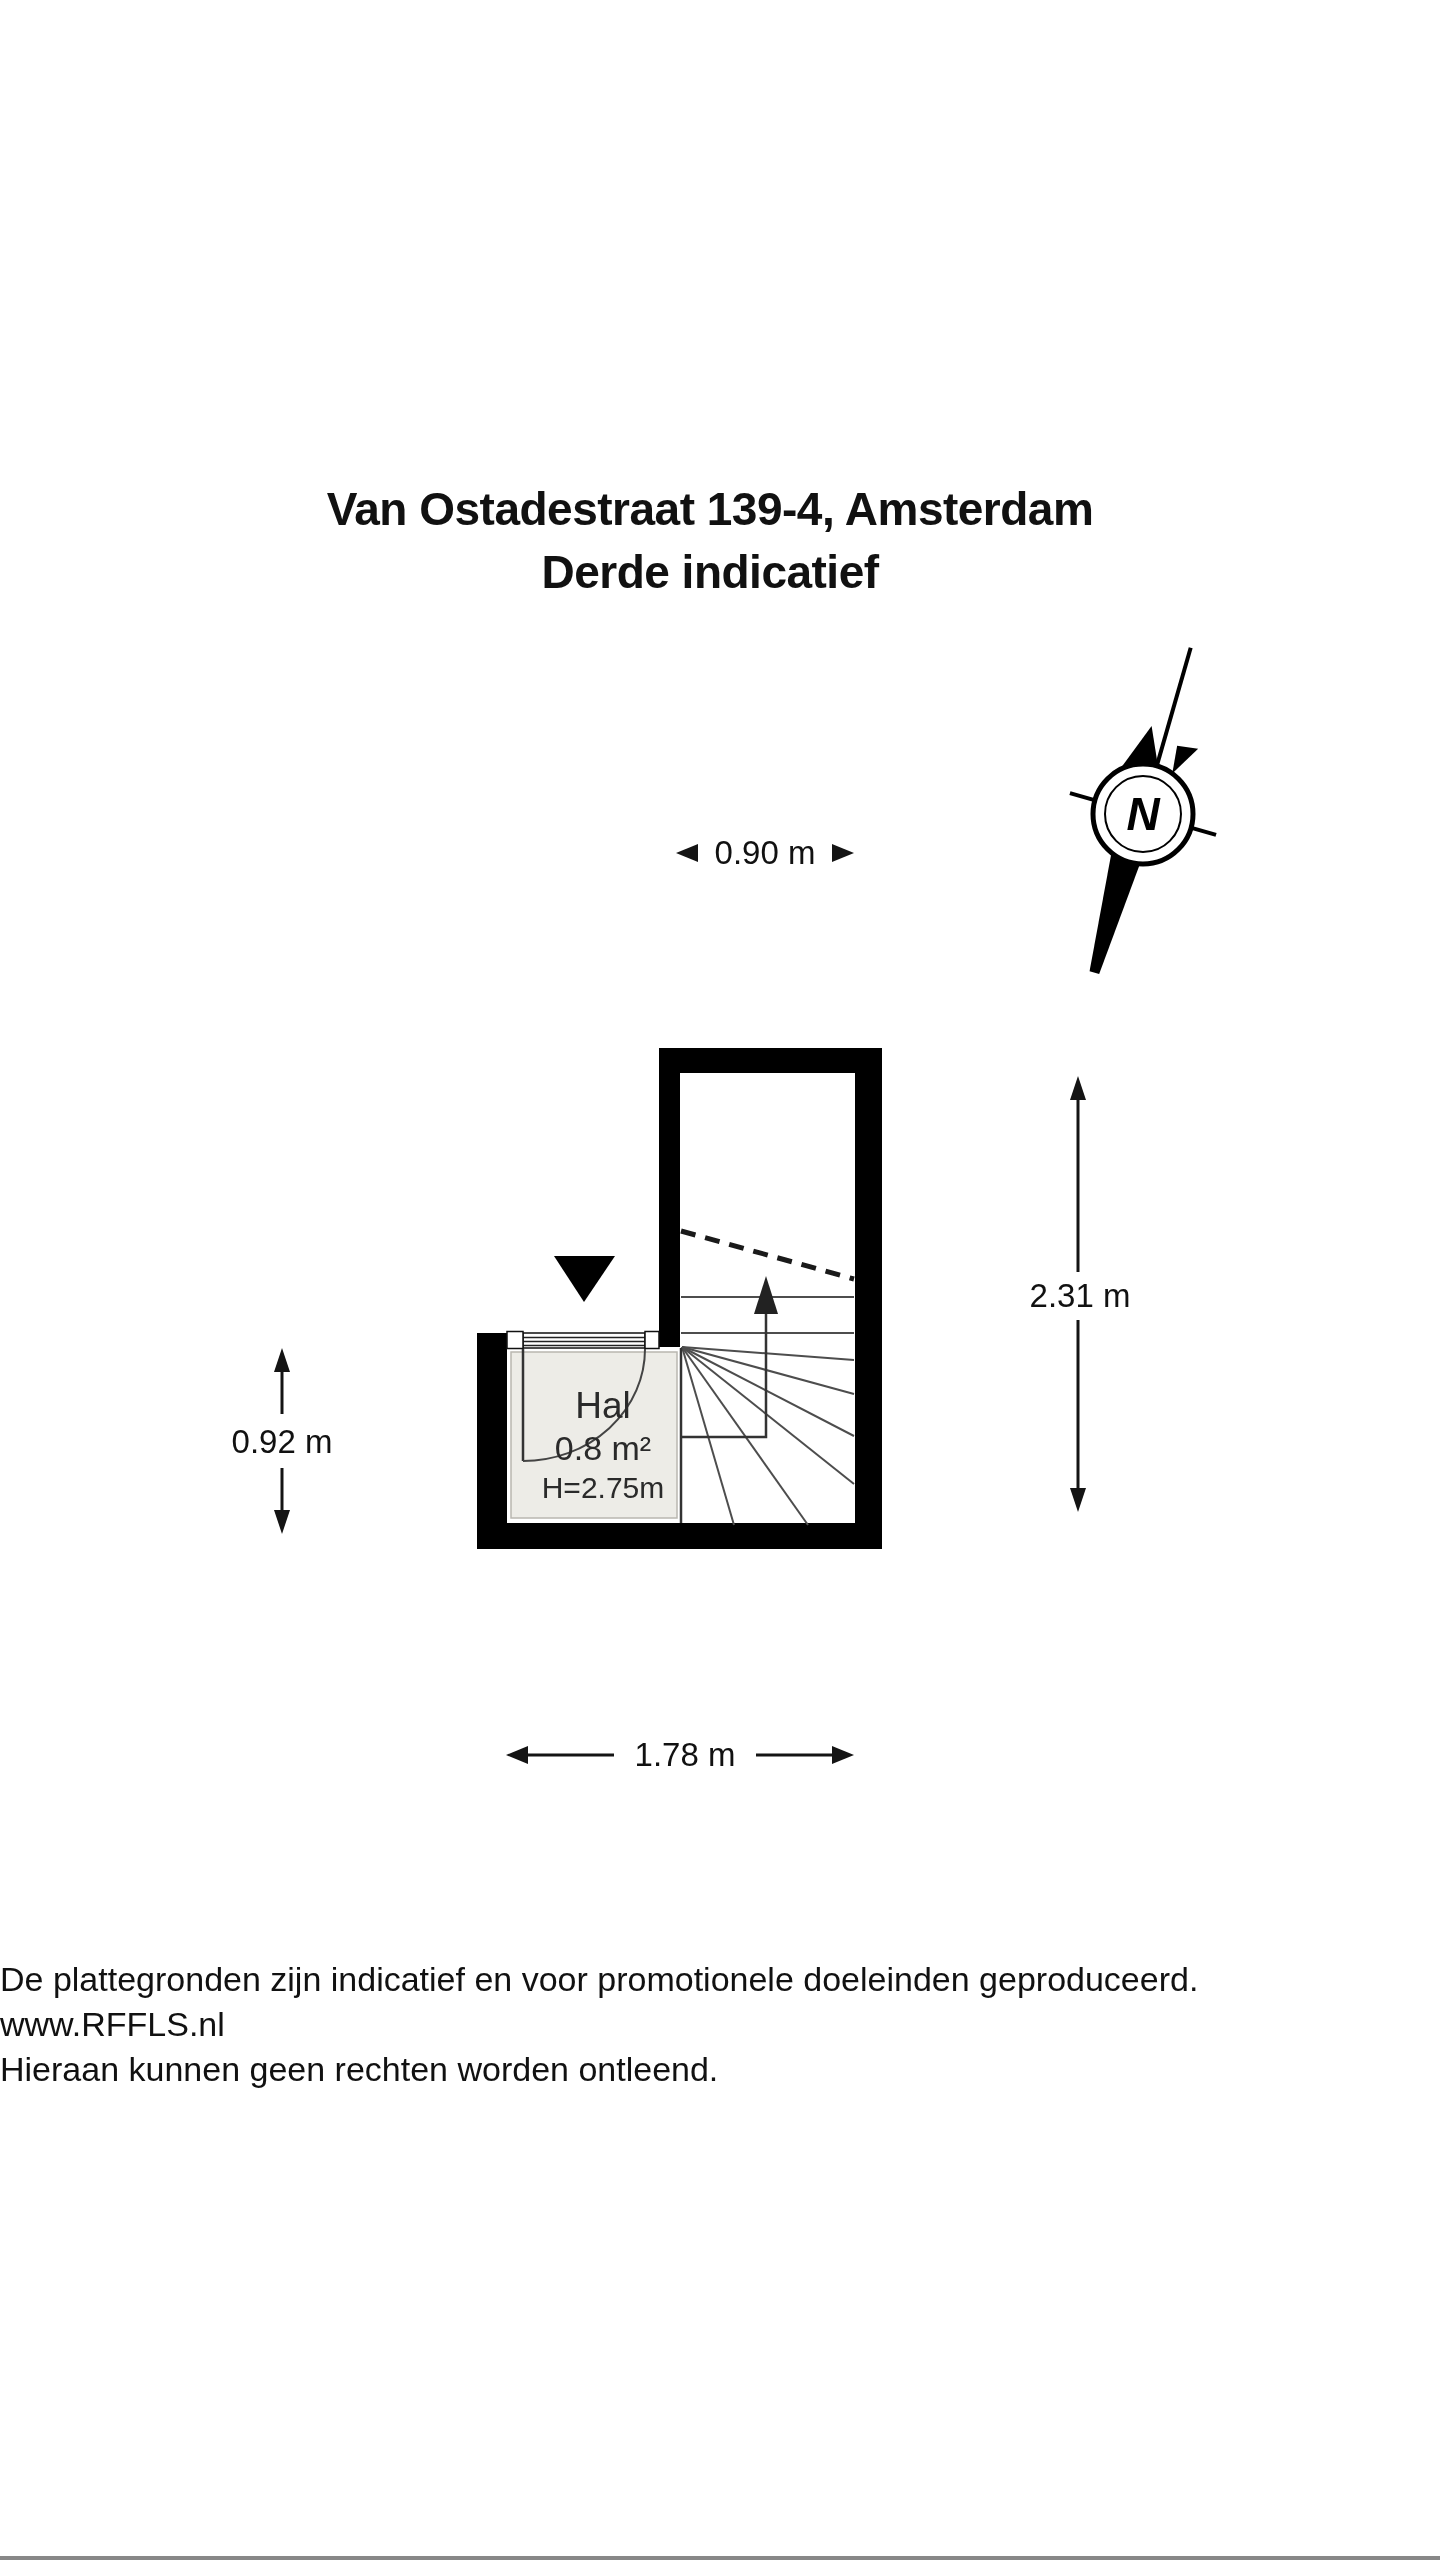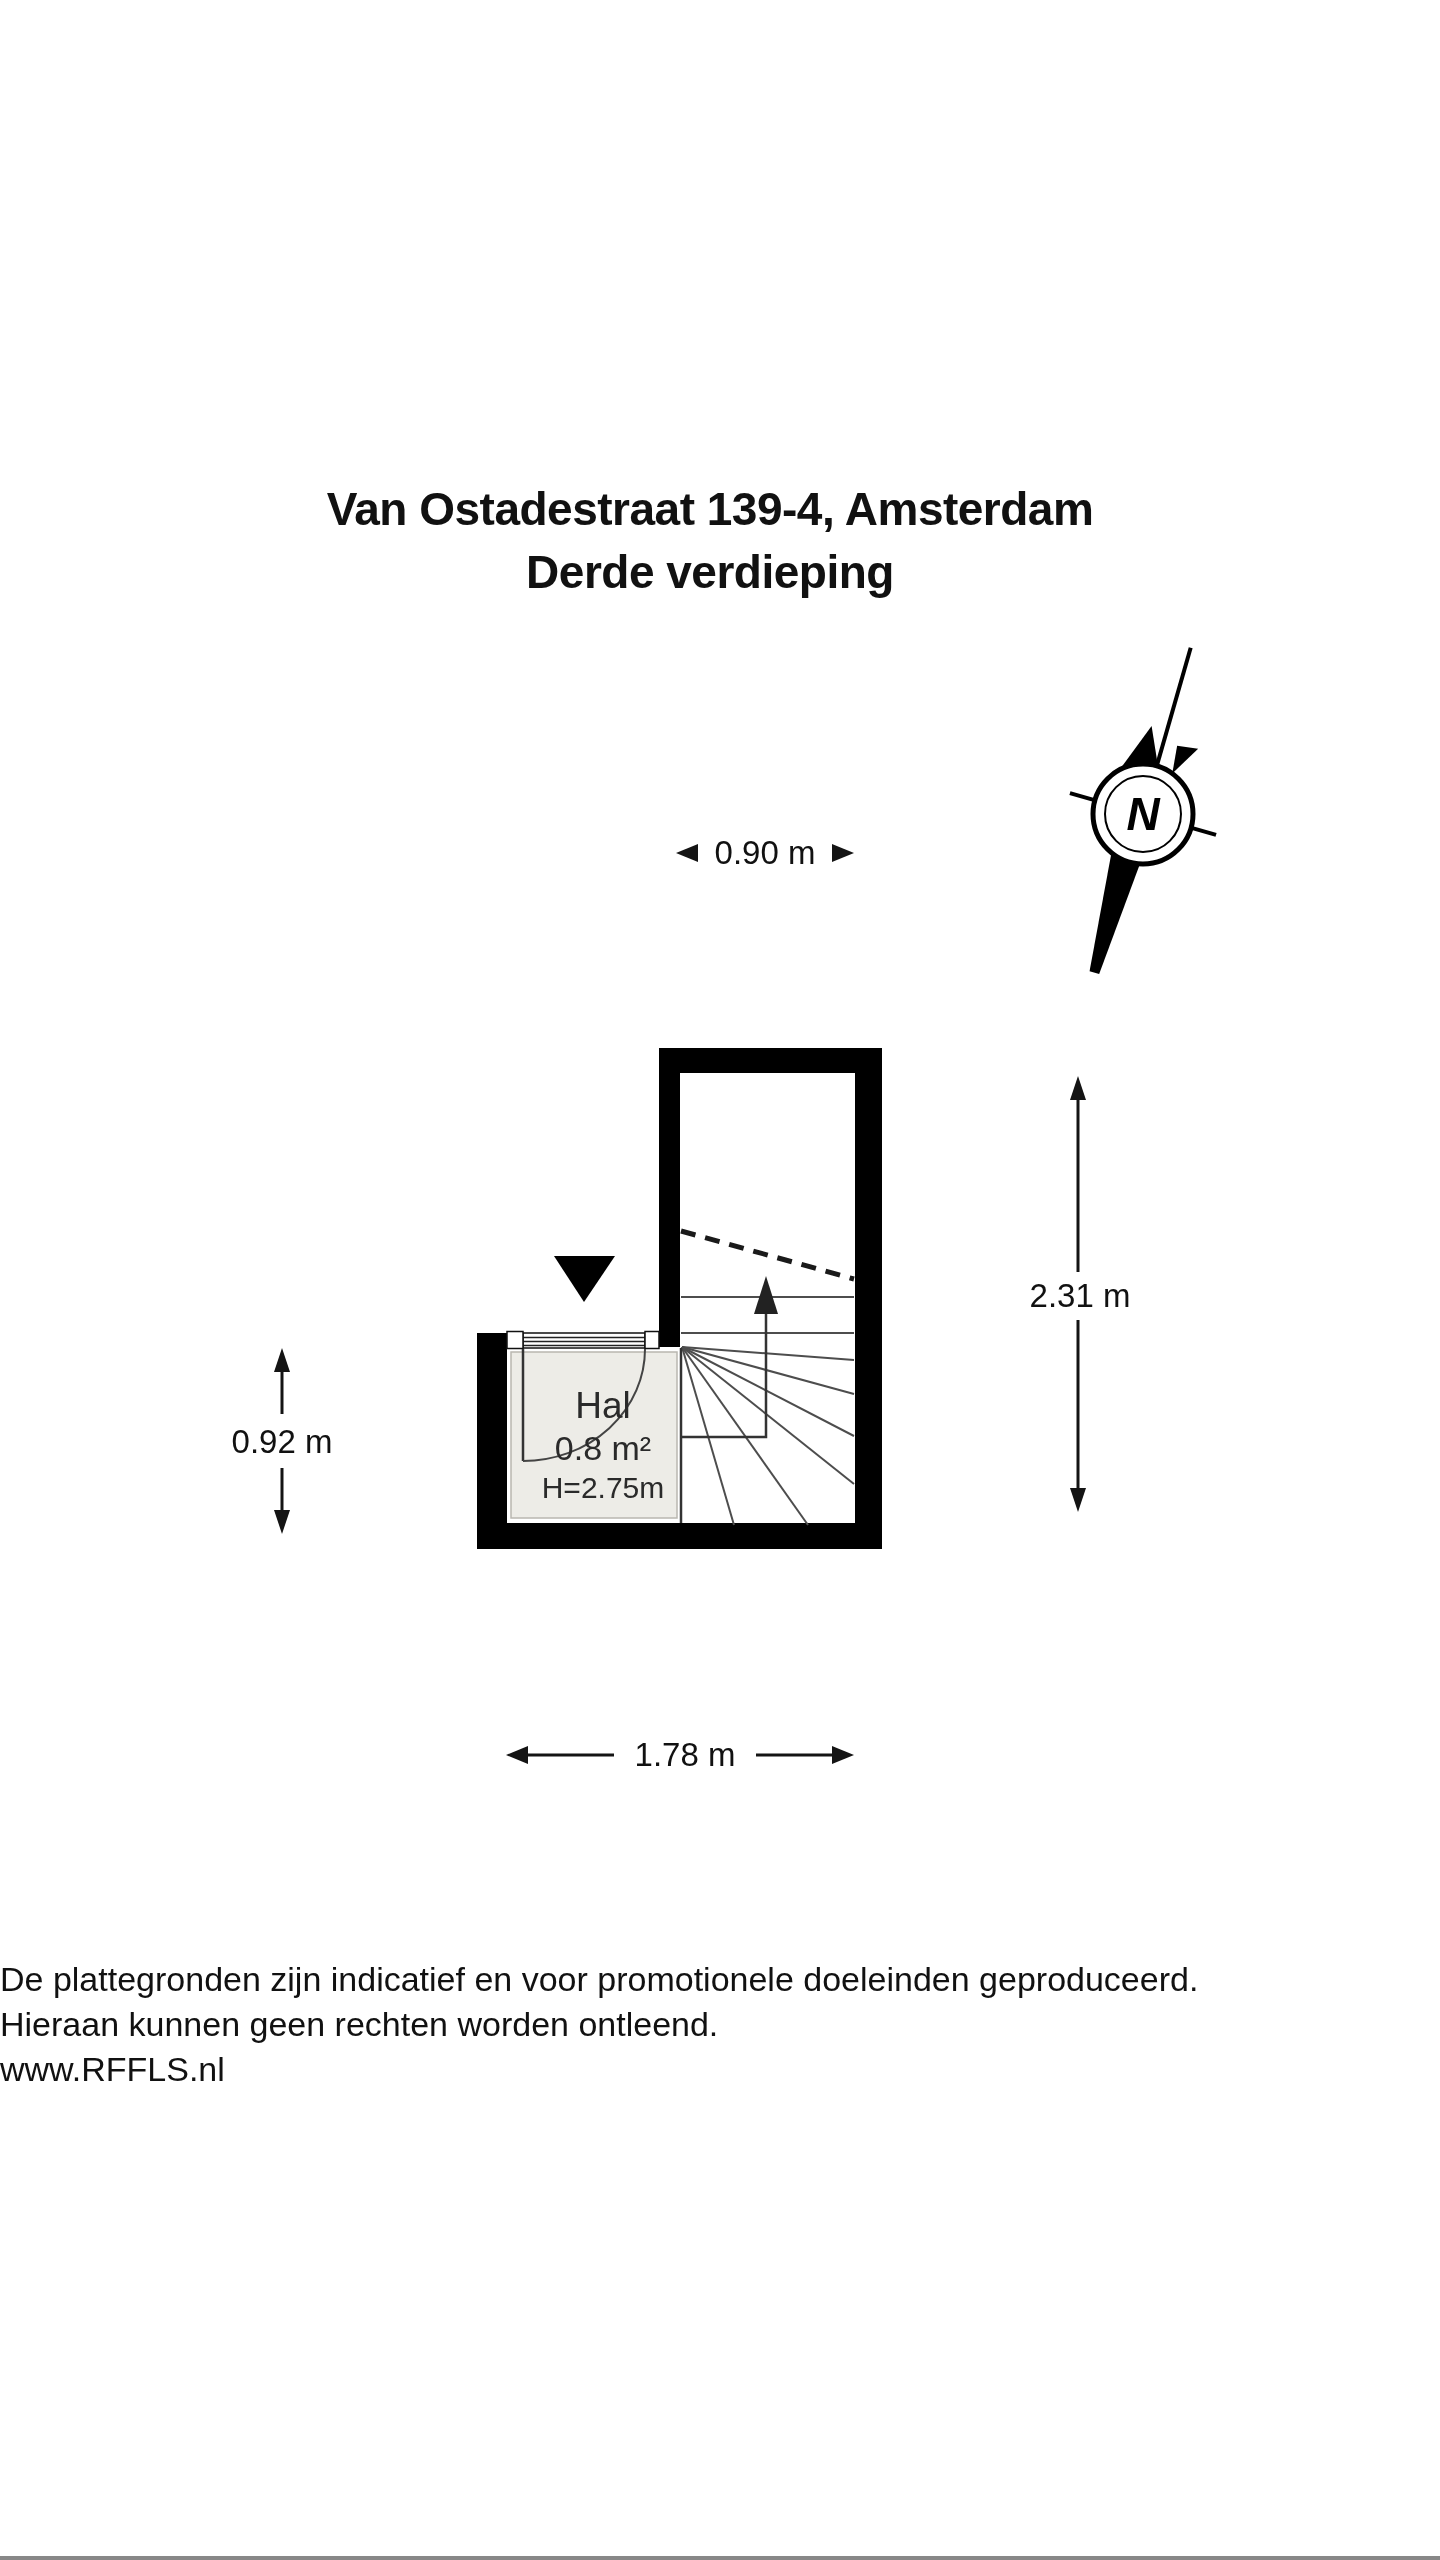--- a/index.html
+++ b/index.html
@@ -69,21 +69,21 @@
     fill:#000;text-anchor:middle;
   }
 </style>
 </head>
 <body>
 
 <div class="page">
 
   <div class="title">
     <div>Van Ostadestraat 139-4, Amsterdam</div>
-    <div>Derde verdieping</div>
+    <div>Derde indicatief</div>
   </div>
 
   <svg class="plan-svg" width="1100" height="1160" viewBox="180 630 1100 1160" xmlns="http://www.w3.org/2000/svg">
 
     <g transform="translate(1143,814)">
       <g transform="rotate(16)">
         <line class="compass-line" x1="0" y1="-173" x2="0" y2="-40"></line>
         <line class="compass-line" x1="-76" y1="0" x2="76" y2="0" stroke-width="3.5"></line>
         <polygon class="compass-blade" points="-34,-38 -16,-87 5,-42"></polygon>
         <polygon class="compass-blade" points="17,-47 35,-78 14,-75"></polygon>
@@ -163,17 +163,17 @@
     </g>
 
     <text class="room-text" x="603" y="1418" font-size="37">Hal</text>
     <text class="room-text" x="603" y="1460" font-size="34">0.8 m²</text>
     <text class="room-text" x="603" y="1498" font-size="30">H=2.75m</text>
 
   </svg>
 
   <div class="footer">
     <div>De plattegronden zijn indicatief en voor promotionele doeleinden geproduceerd.</div>
+    <div>www.RFFLS.nl</div>
     <div>Hieraan kunnen geen rechten worden ontleend.</div>
-    <div>www.RFFLS.nl</div>
   </div>
 
 </div>
 
 </body></html>

